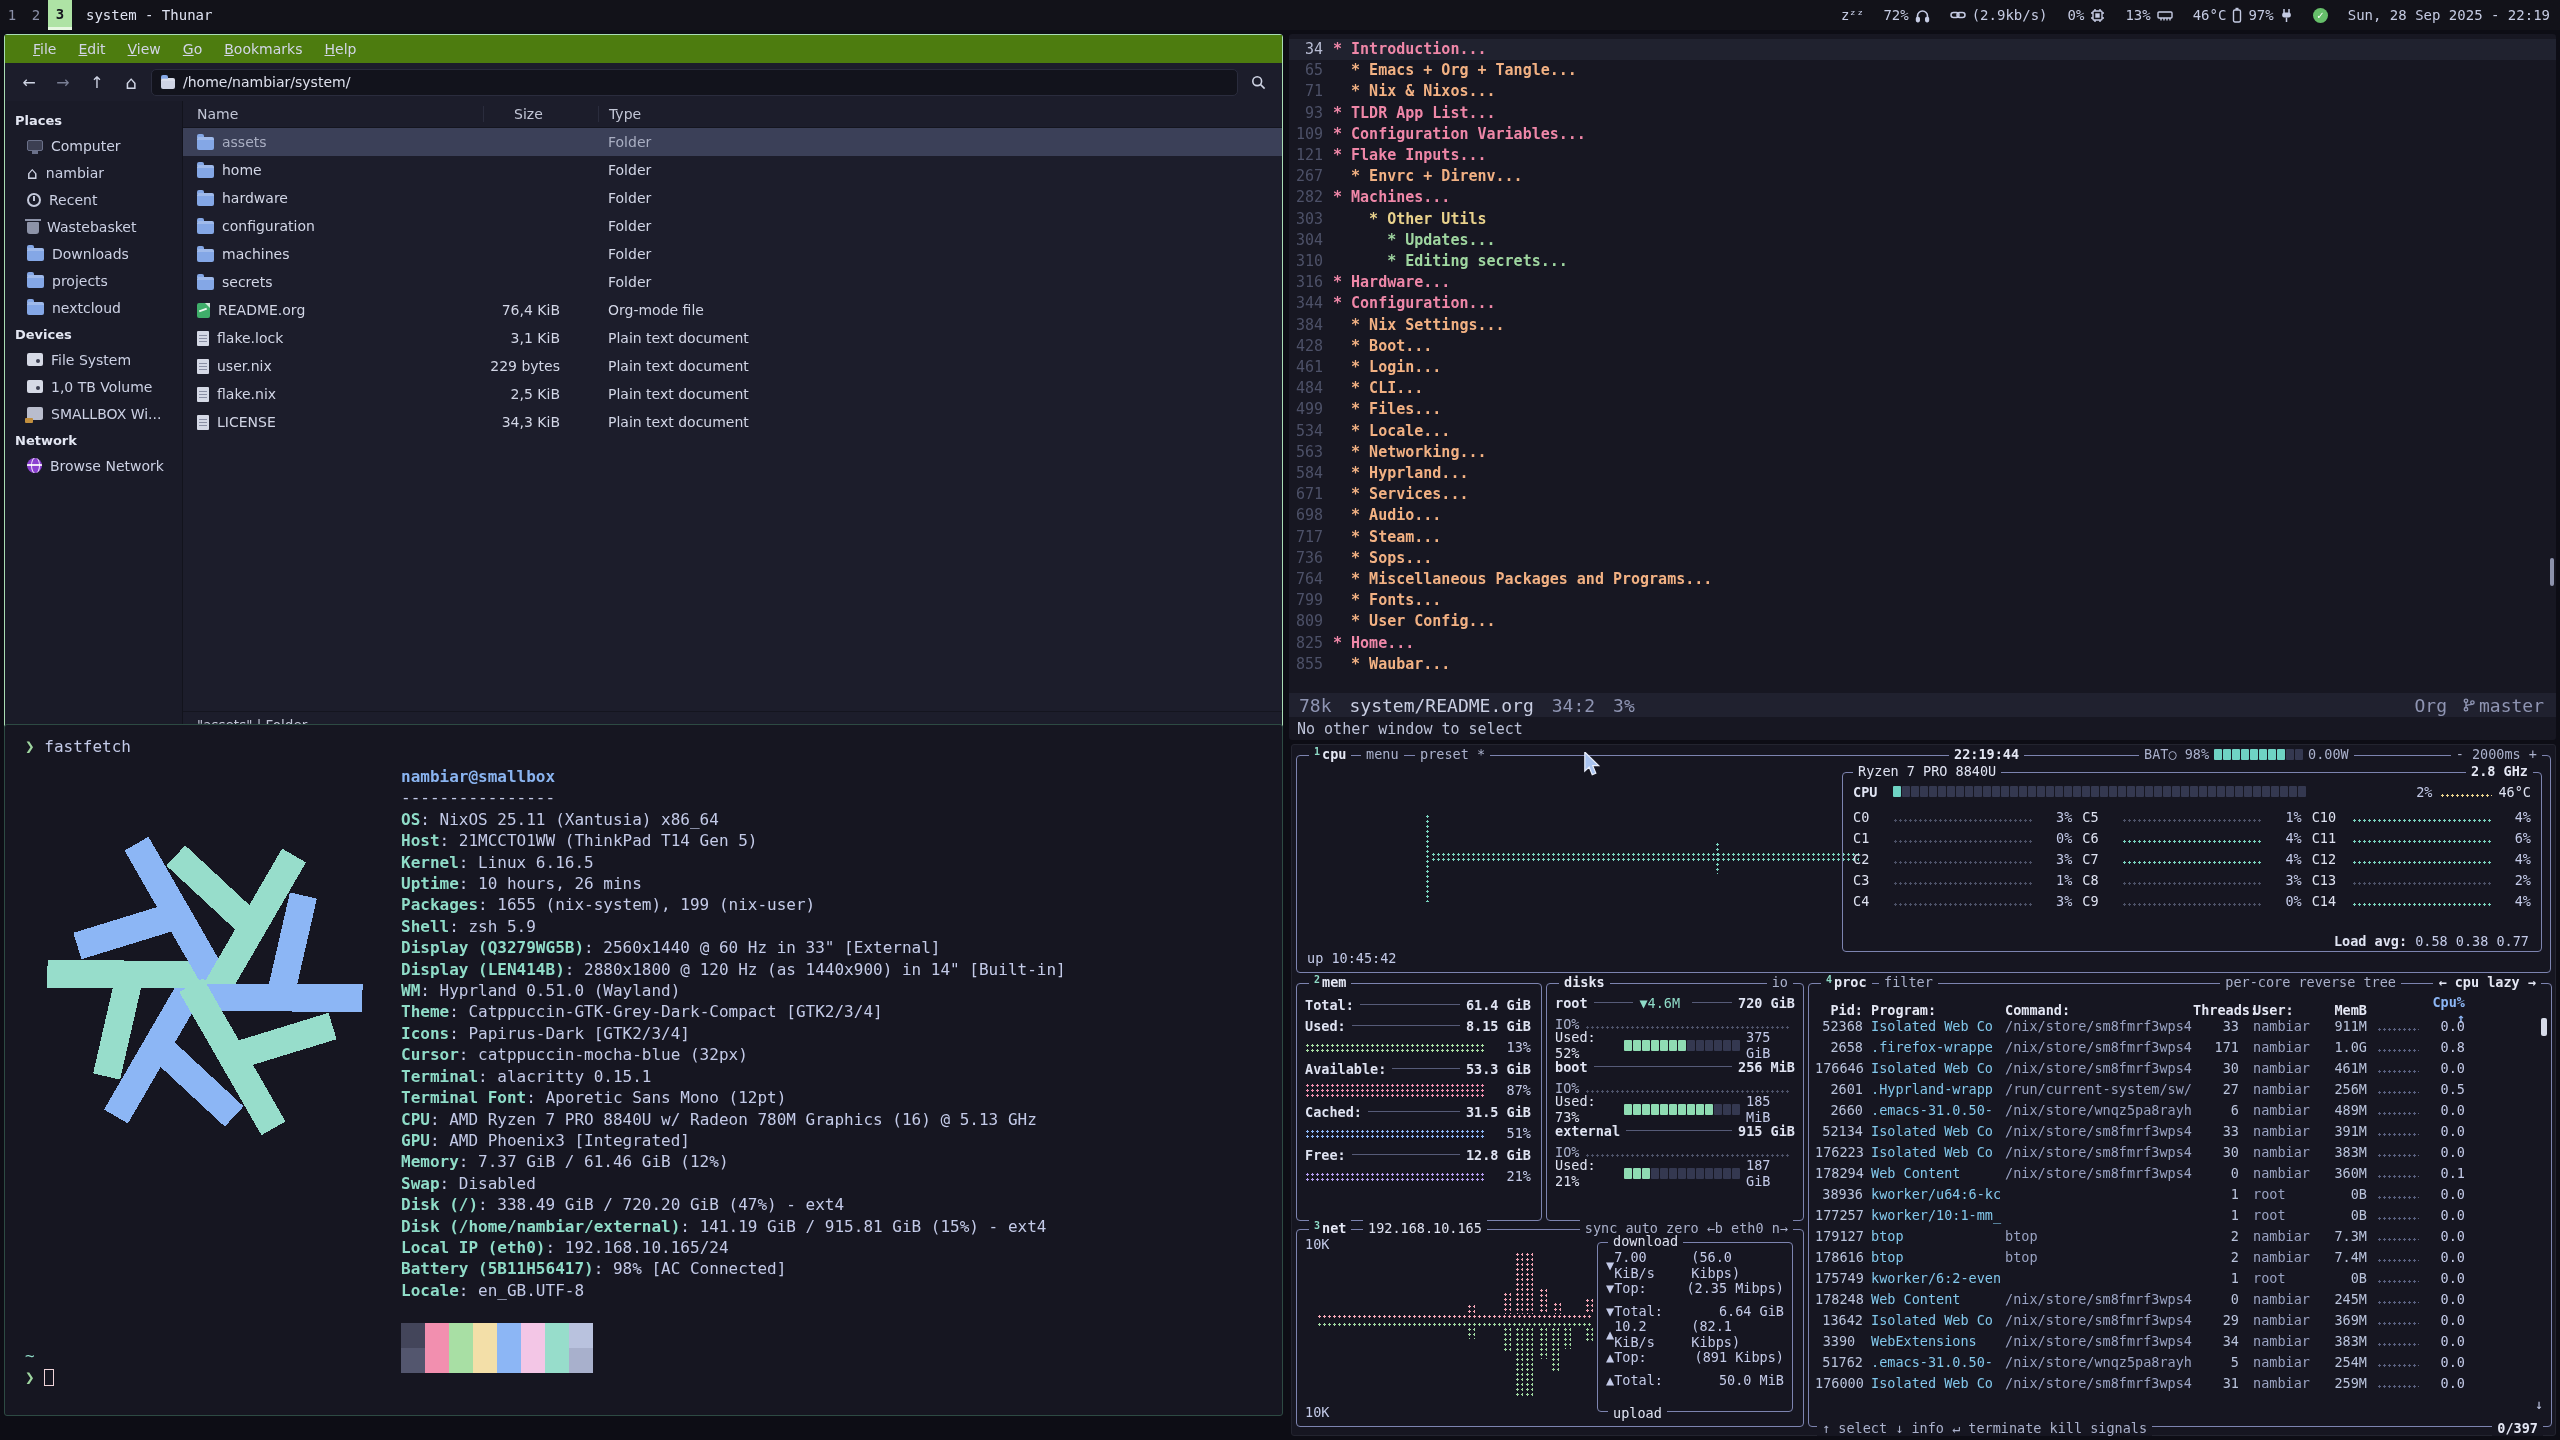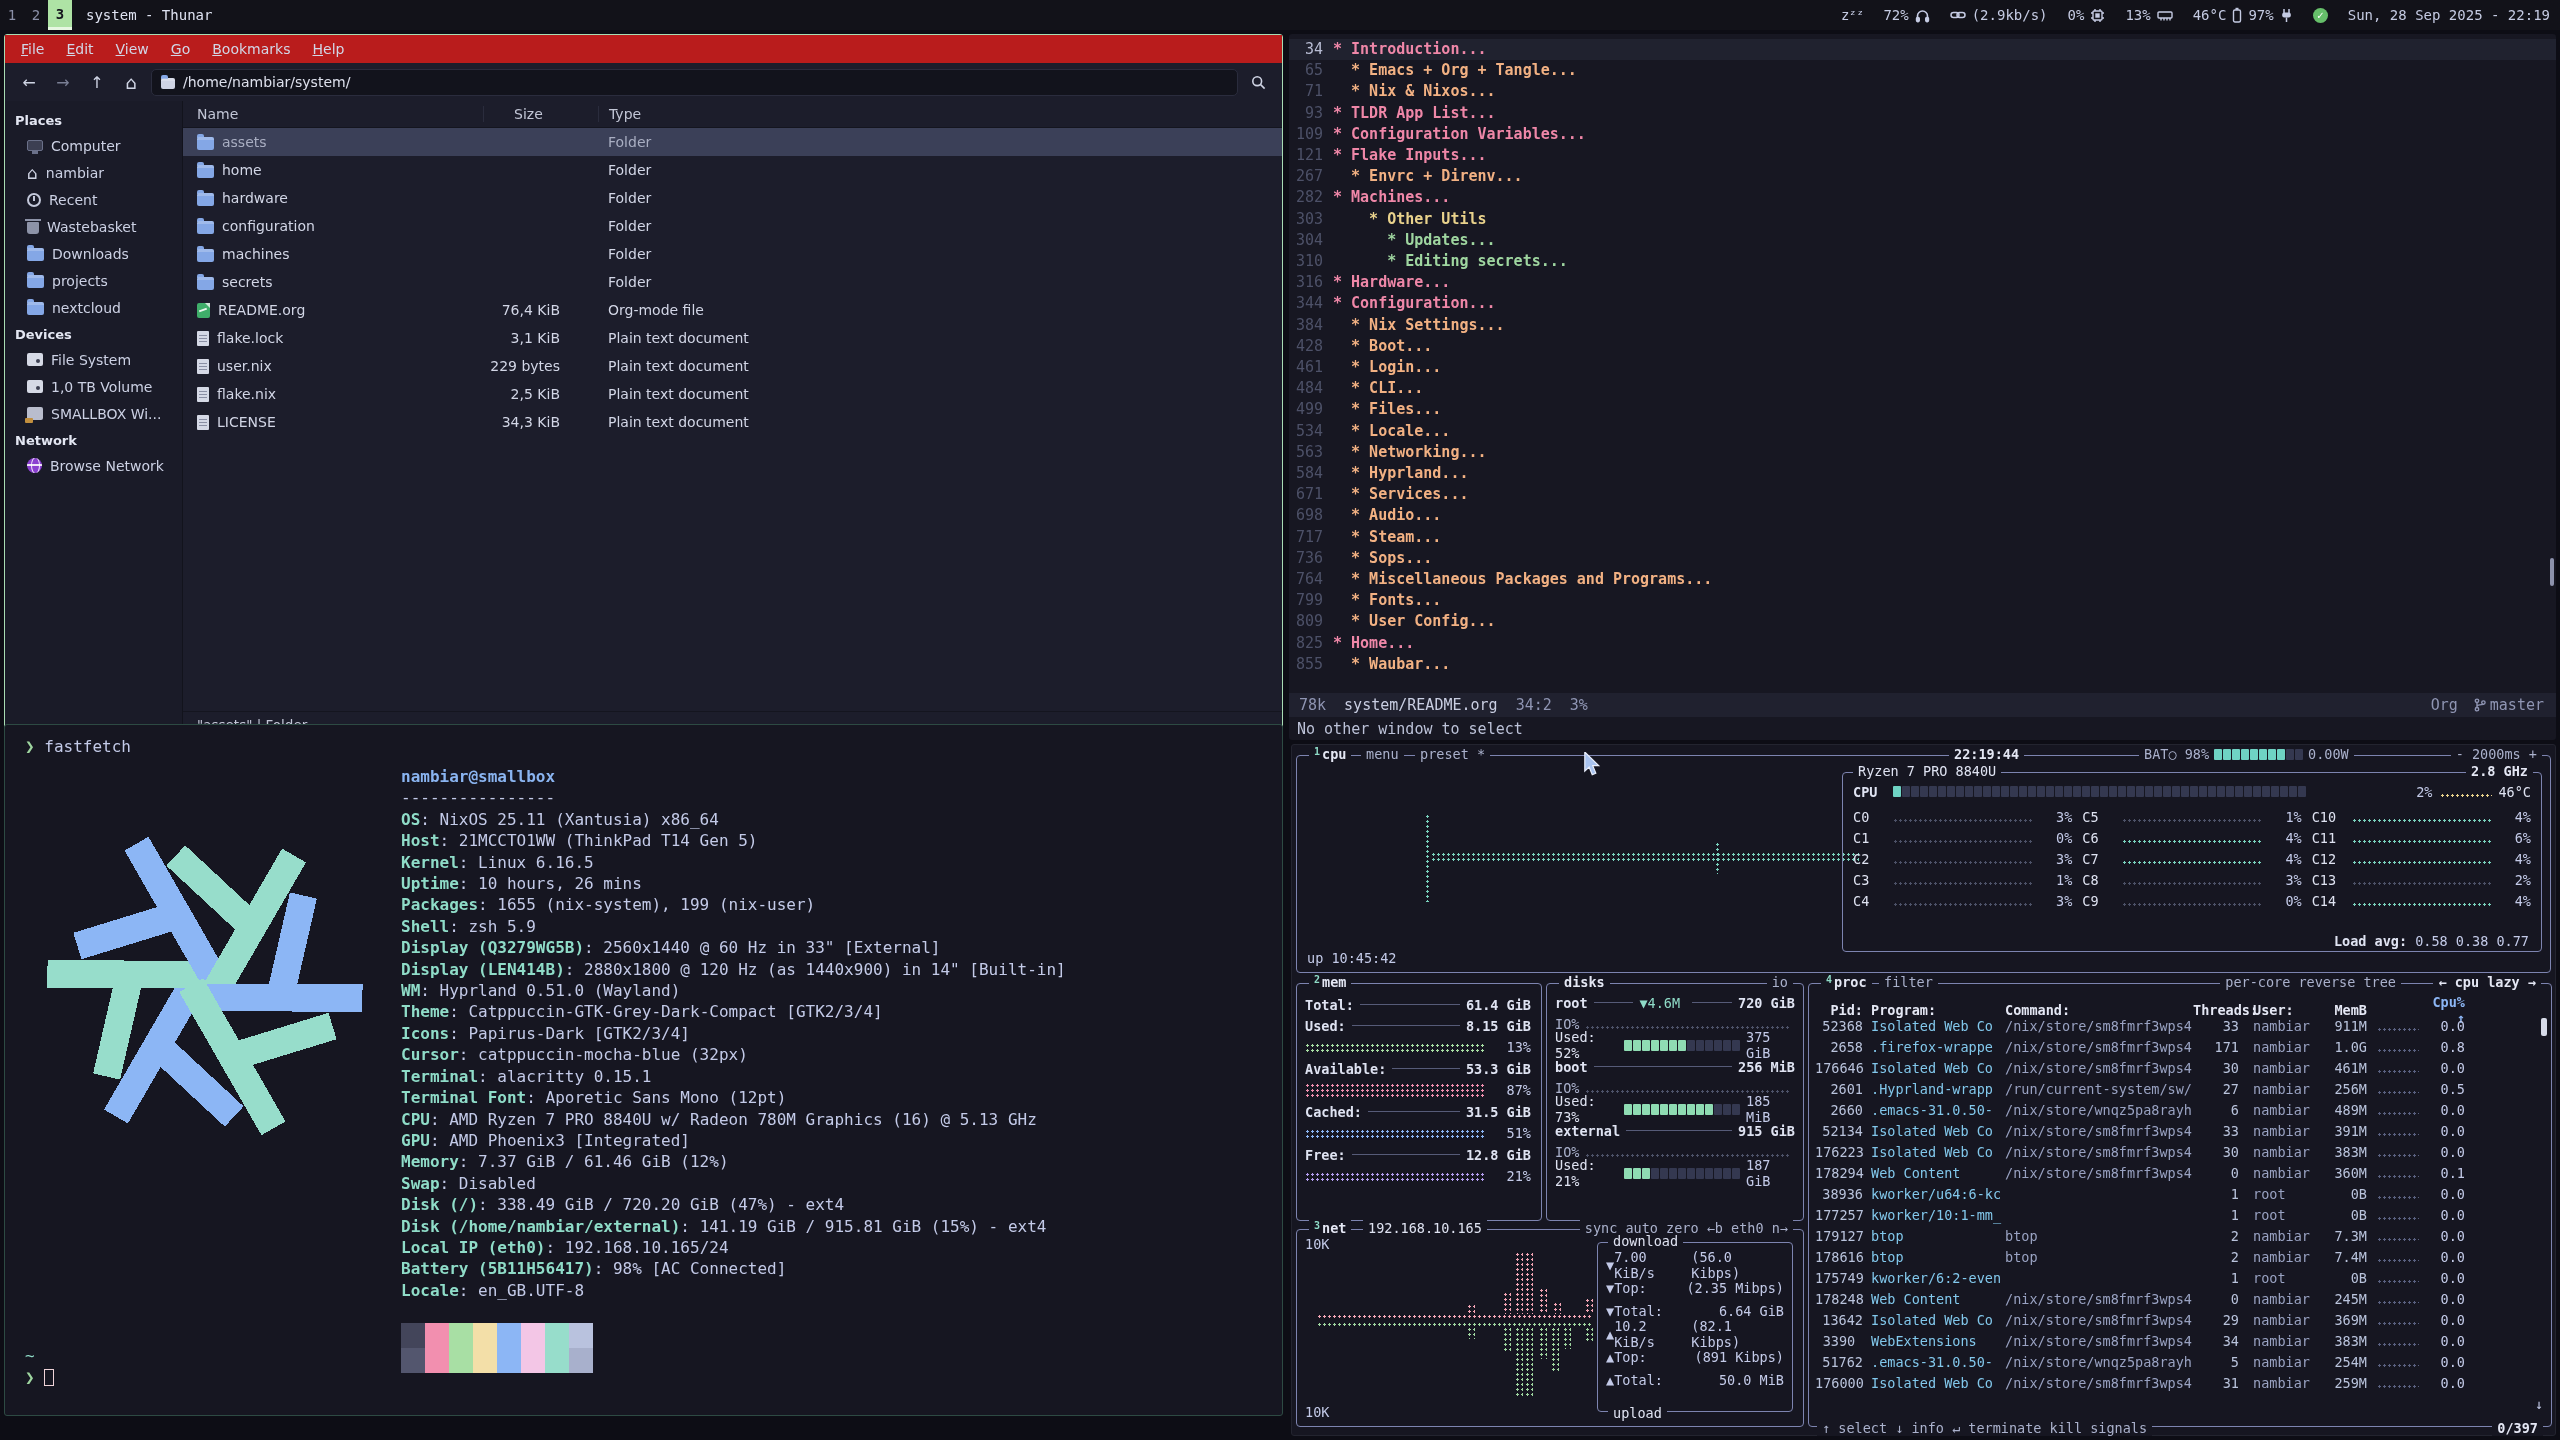--- a/index.html
+++ b/index.html
@@ -24,21 +24,21 @@
 
   
   .window { position:absolute; background:#171823; border-radius:3px; }
   #thunar { left:4px; top:34px; width:1279px; height:704px; background:#1c1d2b;
             border:1px solid #a8dcb4; display:flex; flex-direction:column; font-size:14px; color:#d2d6e6; }
   #emacsw { left:1289px; top:34px; width:1267px; height:706px; background:#171722; }
   #term   { left:4px; top:724px; width:1279px; height:692px; background:#161621; border:1px solid #2d4a43; }
   #btop   { left:1291px; top:744px; width:1265px; height:692px; background:#161621; border:1px solid #23242f; }
 
   
-  #menubar { height:28px; display:flex; align-items:center; gap:4px; padding-left:7px; background:#b91c1c;text-align:center; }
+  #menubar { height:28px; display:flex; align-items:center; gap:4px; padding-left:19px; background:#4d7c0f;text-align:center; }
   .menu-item { padding:3px 9px; border-radius:3px; }
   .menu-item::first-letter { text-decoration:underline; }
   #toolbar { height:38px; display:flex; align-items:center; gap:6px; padding:0 10px; }
   .tool-btn { width:28px; height:26px; border-radius:4px; color:#cfd4e4; font-size:16px;
               display:flex; align-items:center; justify-content:center; }
   #pathbar { flex:1; height:27px; background:#12131c; border:1px solid #2a2c3d; border-radius:5px;
              display:flex; align-items:center; gap:8px; padding:0 9px; color:#dde0ec; font-size:14px; }
   #thunar-main { flex:1; display:flex; min-height:0; }
   #sidebar { width:178px; background:#1a1b28; border-right:1px solid #12131c; padding-top:6px; overflow:hidden; }
   .side-header { font-weight:bold; font-size:13px; color:#e3e6f2; padding:6px 10px 4px 10px; }
@@ -87,21 +87,21 @@
   
   #emacsw { display:flex; flex-direction:column; }
   #ebuf { flex:1; padding-top:5px; overflow:hidden; font-size:15px; line-height:21.2px; }
   .eline { display:flex; white-space:pre; }
   .eline.cur { background:#20222f; }
   .lnum { width:34px; text-align:right; color:#4d5168; flex:none; }
   .eline.cur .lnum { color:#b8bdd4; }
   .etext { margin-left:10px; font-weight:bold; }
   .c1 { color:#ef87a8; } .c2 { color:#f2b183; } .c3 { color:#e9d28c; } .c4 { color:#9fd6a0; }
   #modeline { height:24px; background:#20212f; display:flex; align-items:center; gap:18px;
-              padding:0 12px 0 10px; color:#8f95b3; font-size:15px; }
+              padding:0 12px 0 10px; color:#8f95b3; font-size:18px; }
   #ml-buffer { color:#c9cee2; }
   #ml-right { margin-left:auto; display:flex; align-items:center; gap:16px; }
   #echo { height:23px; display:flex; align-items:center; padding-left:8px; color:#bcc2d8; font-size:15px; }
   #escroll { position:absolute; right:2px; top:524px; width:4px; height:28px; background:#8d92ac; border-radius:2px; }
 
   
   #term { color:#c3cae8; font-size:16px; }
   #term-inner { position:absolute; inset:0; padding:12px 0 0 20px; }
   .green { color:#9fd6a0; } .tealc { color:#8fdcc8; } .bluec { color:#8ab4f0; }
   #fetch-row { display:flex; margin-top:10px; }

